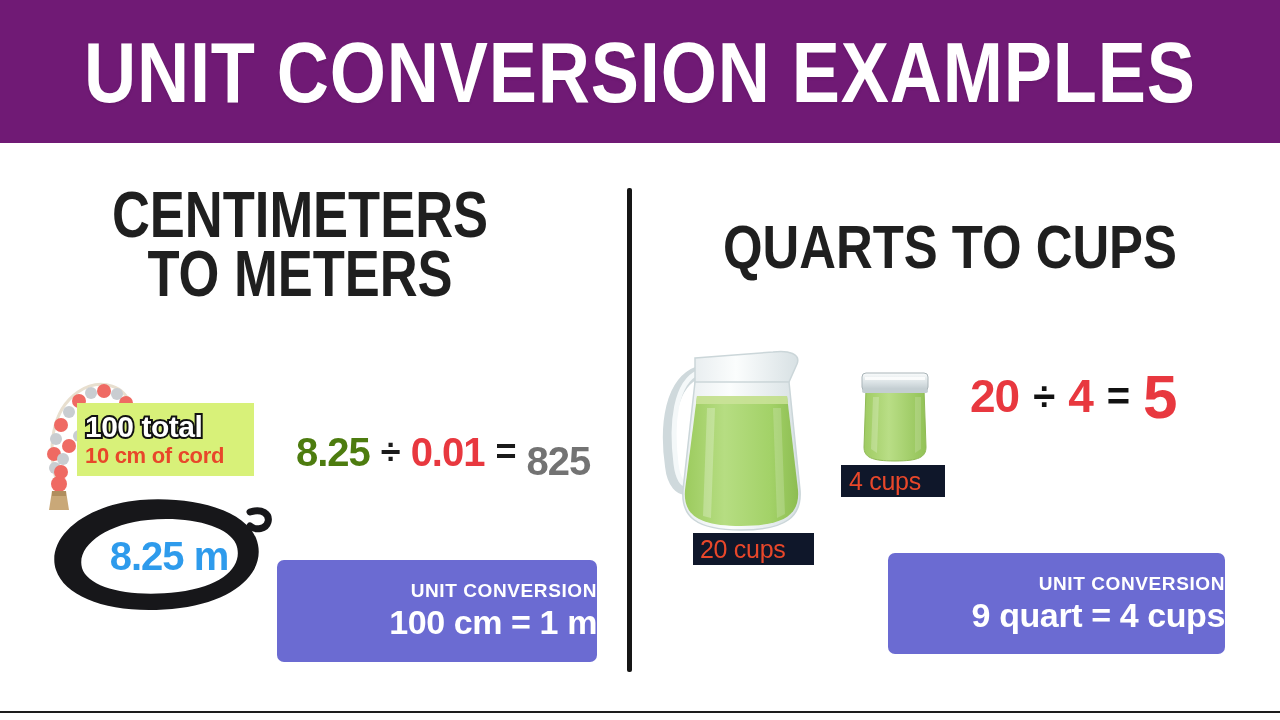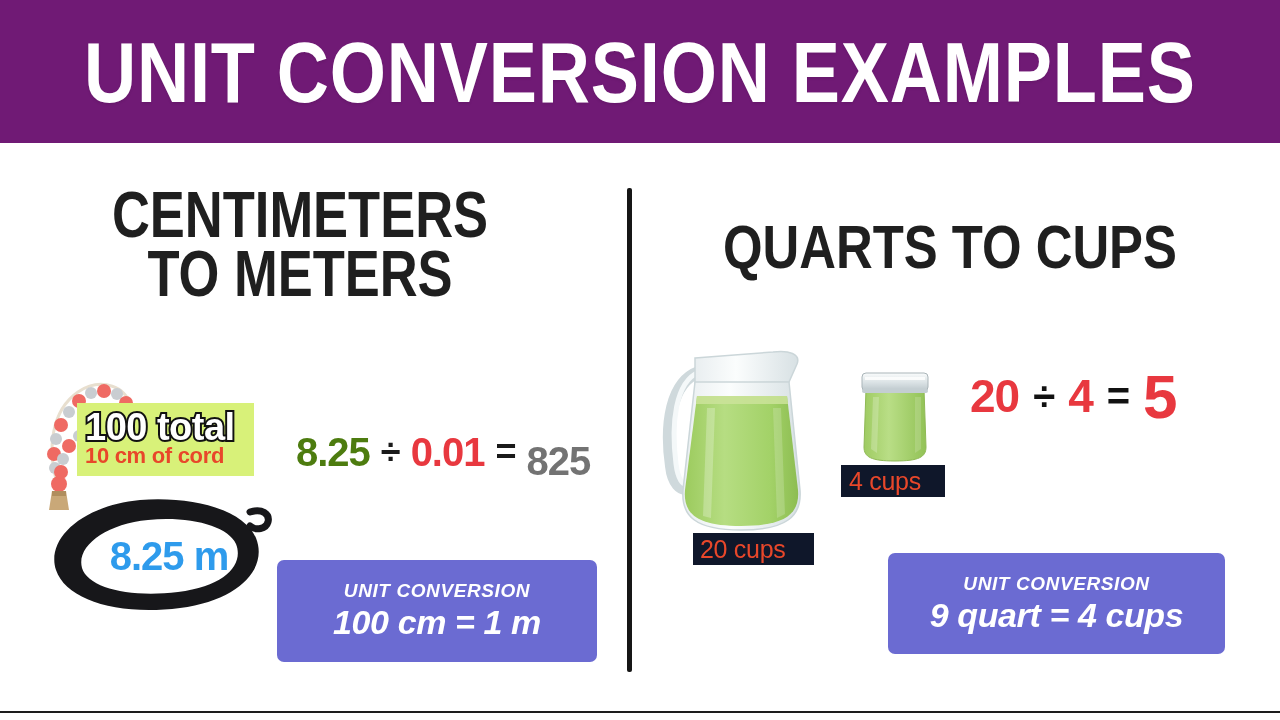--- a/index.html
+++ b/index.html
@@ -87,21 +87,21 @@
 
   
   #cord-callout {
     position:absolute; left:77px; top:403px;
     width:177px; height:73px;
     background:#d8f179;
     display:flex; flex-direction:column; justify-content:center;
     padding-left:8px;
   }
   #cord-total {
-    font-weight:bold; font-size:38px; line-height:32px;
+    font-weight:bold; font-size:30px; line-height:32px;
     color:#ffffff;
     -webkit-text-stroke:4px #111111;
     paint-order:stroke fill;
     letter-spacing:-0.5px;
   }
   #cord-length {
     font-weight:bold; font-size:22px; line-height:26px;
     color:#e8472a;
     letter-spacing:-0.3px;
   }
@@ -130,23 +130,22 @@
     letter-spacing:-1px;
     padding-left:14px;
   }
 
   
   .uc-card {
     position:absolute;
     background:#6b6bd2;
     border-radius:7px;
     display:flex; flex-direction:column;
-    align-items:center; justify-content:center;
+    align-items:flex-end; justify-content:center;
     color:#ffffff;
-    font-style:italic;
   }
   .uc-kicker {
     font-weight:bold; font-size:19px; letter-spacing:0.6px;
     line-height:22px;
   }
   .uc-value {
     font-weight:bold; font-size:34px; line-height:40px;
     letter-spacing:-0.4px;
   }
   #left-card  { left:277px; top:560px; width:320px; height:102px; }

